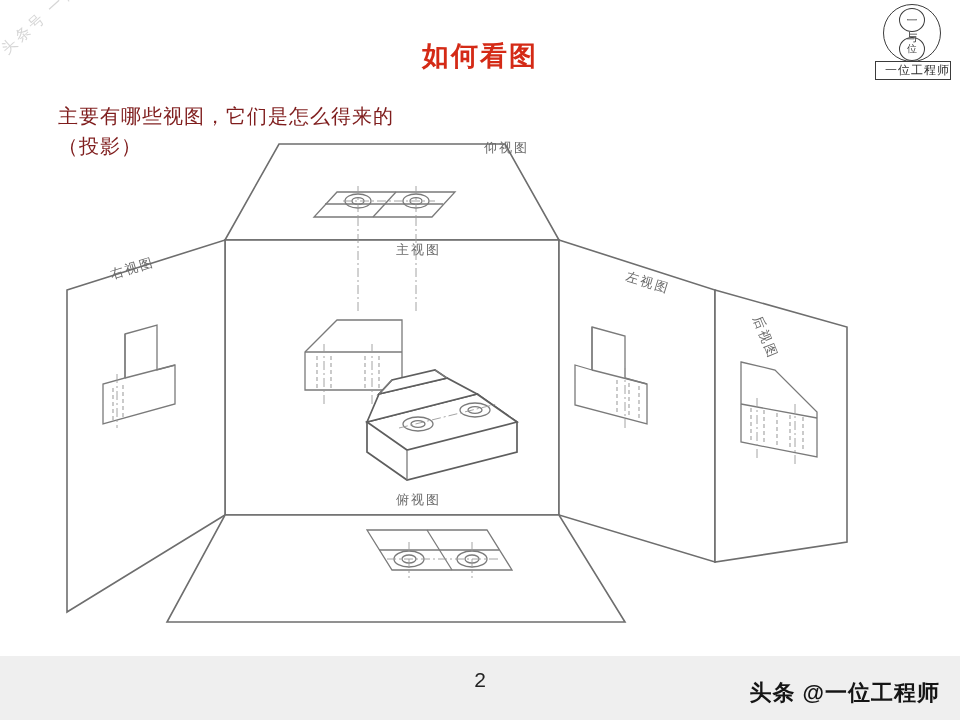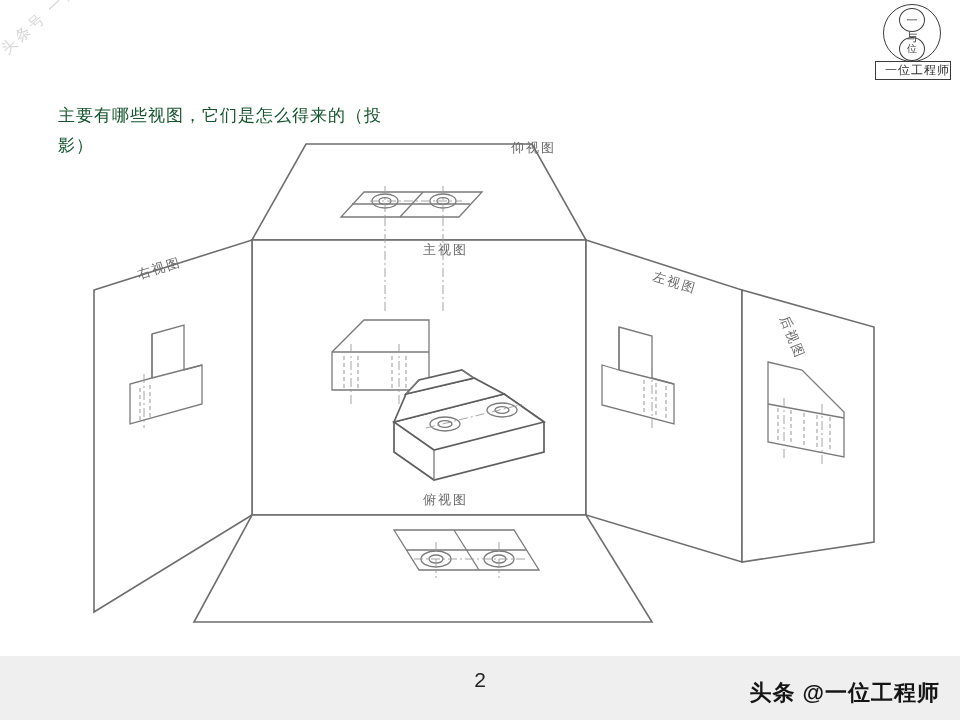--- a/index.html
+++ b/index.html
@@ -22,22 +22,22 @@
     position:absolute; left:0; top:38px; width:960px;
     text-align:center;
     font-size:27px; font-weight:bold;
     color:#d42a16;
     letter-spacing:2px;
   }
 
   
   #slide-subtitle {
     position:absolute; left:58px; top:101px; width:340px;
-    font-size:17px; line-height:30px;
-    color:#14532d;
+    font-size:20px; line-height:30px;
+    color:#7f1d1d;
     letter-spacing:1px;
   }
 
   
   #watermark {
     position:absolute; left:4px; top:42px;
     font-size:15px; color:#cfcfcf;
     transform:rotate(-42deg);
     transform-origin:left center;
     white-space:nowrap;
@@ -68,21 +68,21 @@
   }
   #logo-block .lg-label {
     position:absolute; left:6px; top:58px; width:76px; height:19px;
     border:1.2px solid #3b3b3b;
     font-size:12px; color:#2e2e2e; text-align:right; line-height:17px;
     letter-spacing:1px; background:#fff;
   }
 
   
   #drawing-frame {
-    position:absolute; left:74px; top:122px;
+    position:absolute; left:47px; top:122px;
     width:848px; height:502px;
   }
   #drawing-frame svg { display:block; }
 
   
   #page-number {
     position:absolute; left:0; top:668px; width:960px;
     text-align:center; font-size:21px; color:#222;
   }
   #footer-brand {
@@ -91,20 +91,21 @@
     letter-spacing:1px;
   }
 </style>
 </head>
 <body>
 
 <div id="slide-card">
 
   <div id="watermark">头条号 一位工程师</div>
 
+  <div id="slide-title">如何看图</div>
 
   <div id="slide-subtitle">主要有哪些视图，它们是怎么得来的（投影）</div>
 
   <div id="logo-block">
     <div class="lg-outer"></div>
     <div class="lg-top">一</div>
     <div class="lg-mid">与</div>
     <div class="lg-bot">位</div>
     <div class="lg-label">一位工程师</div>
   </div>

